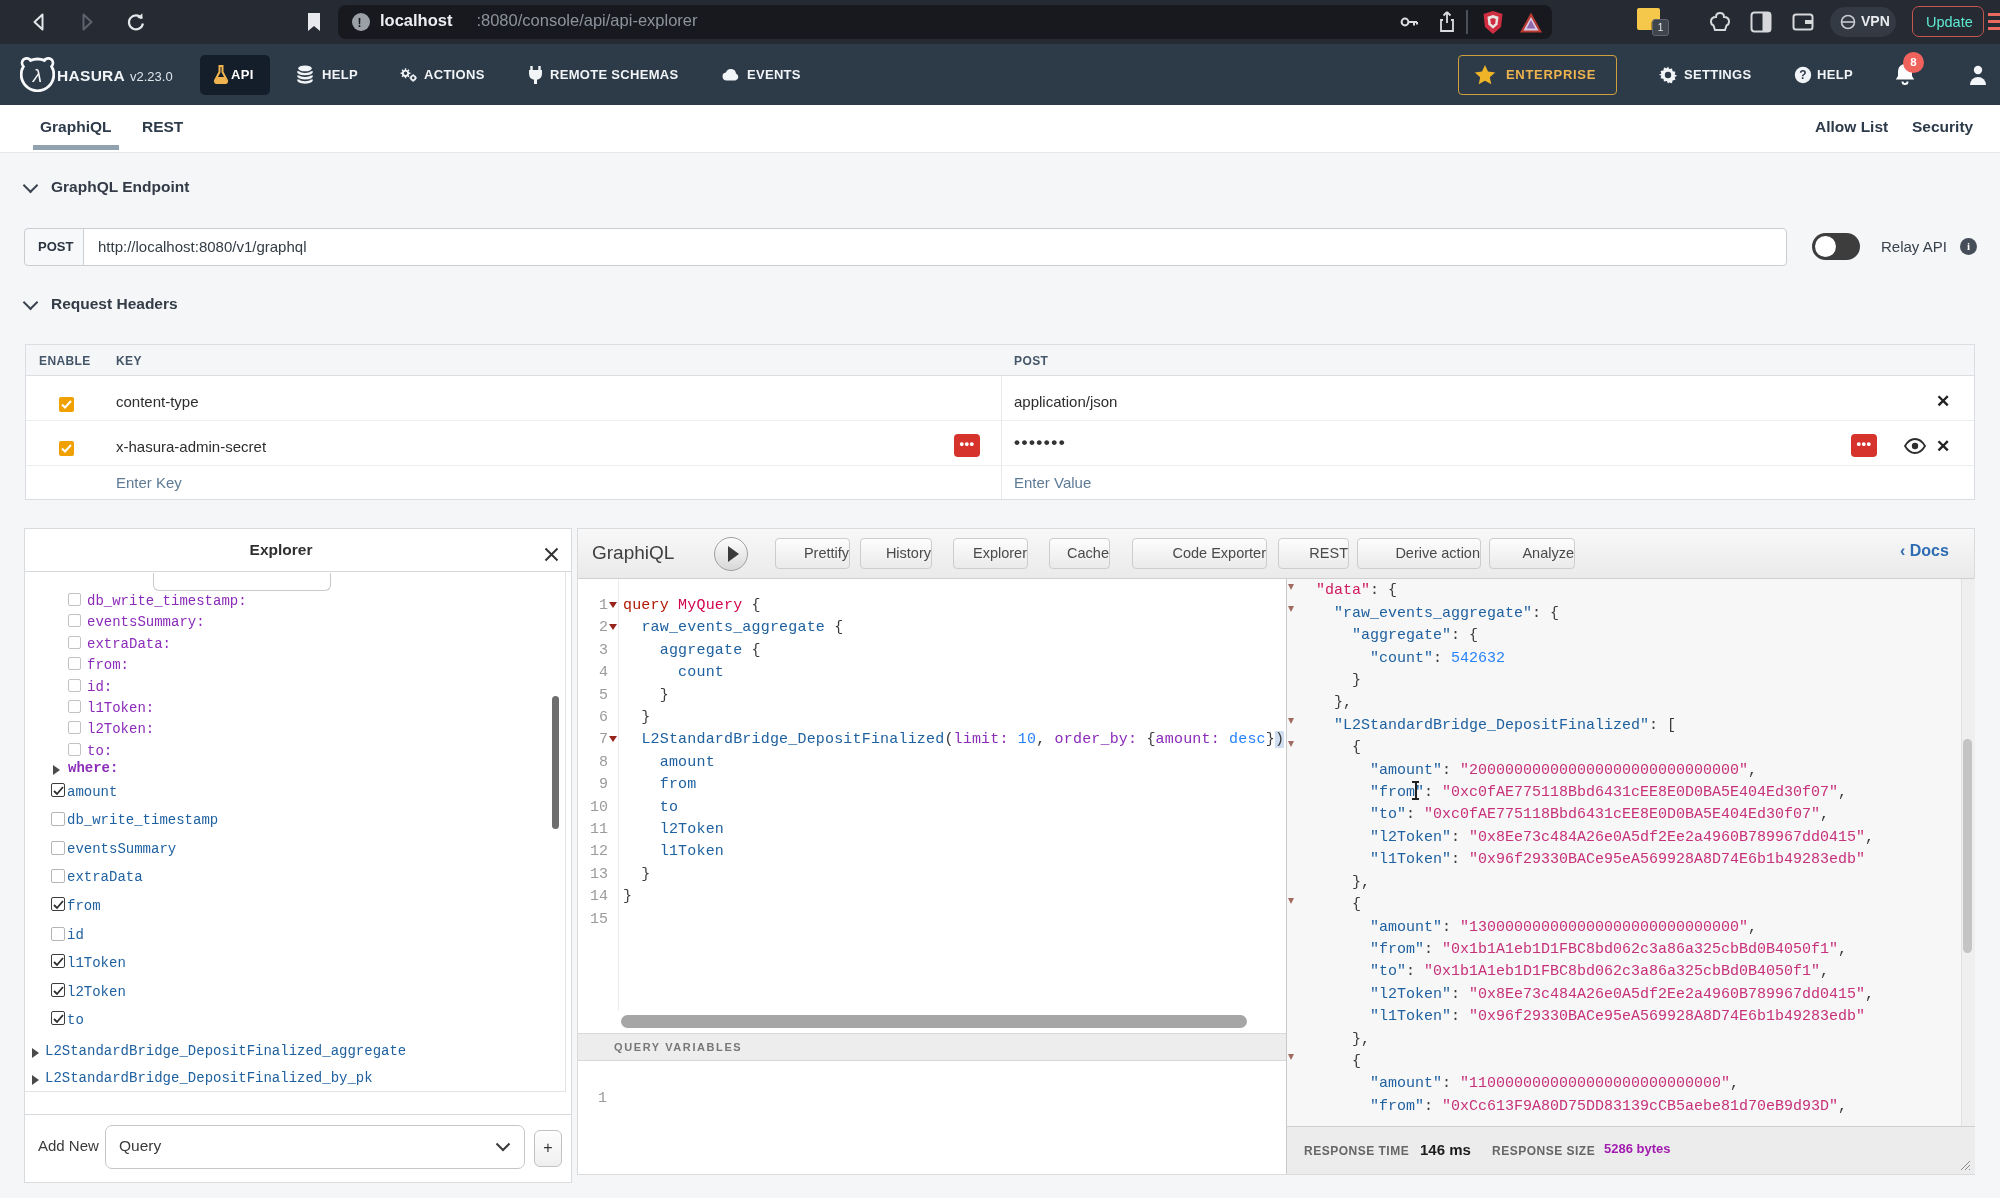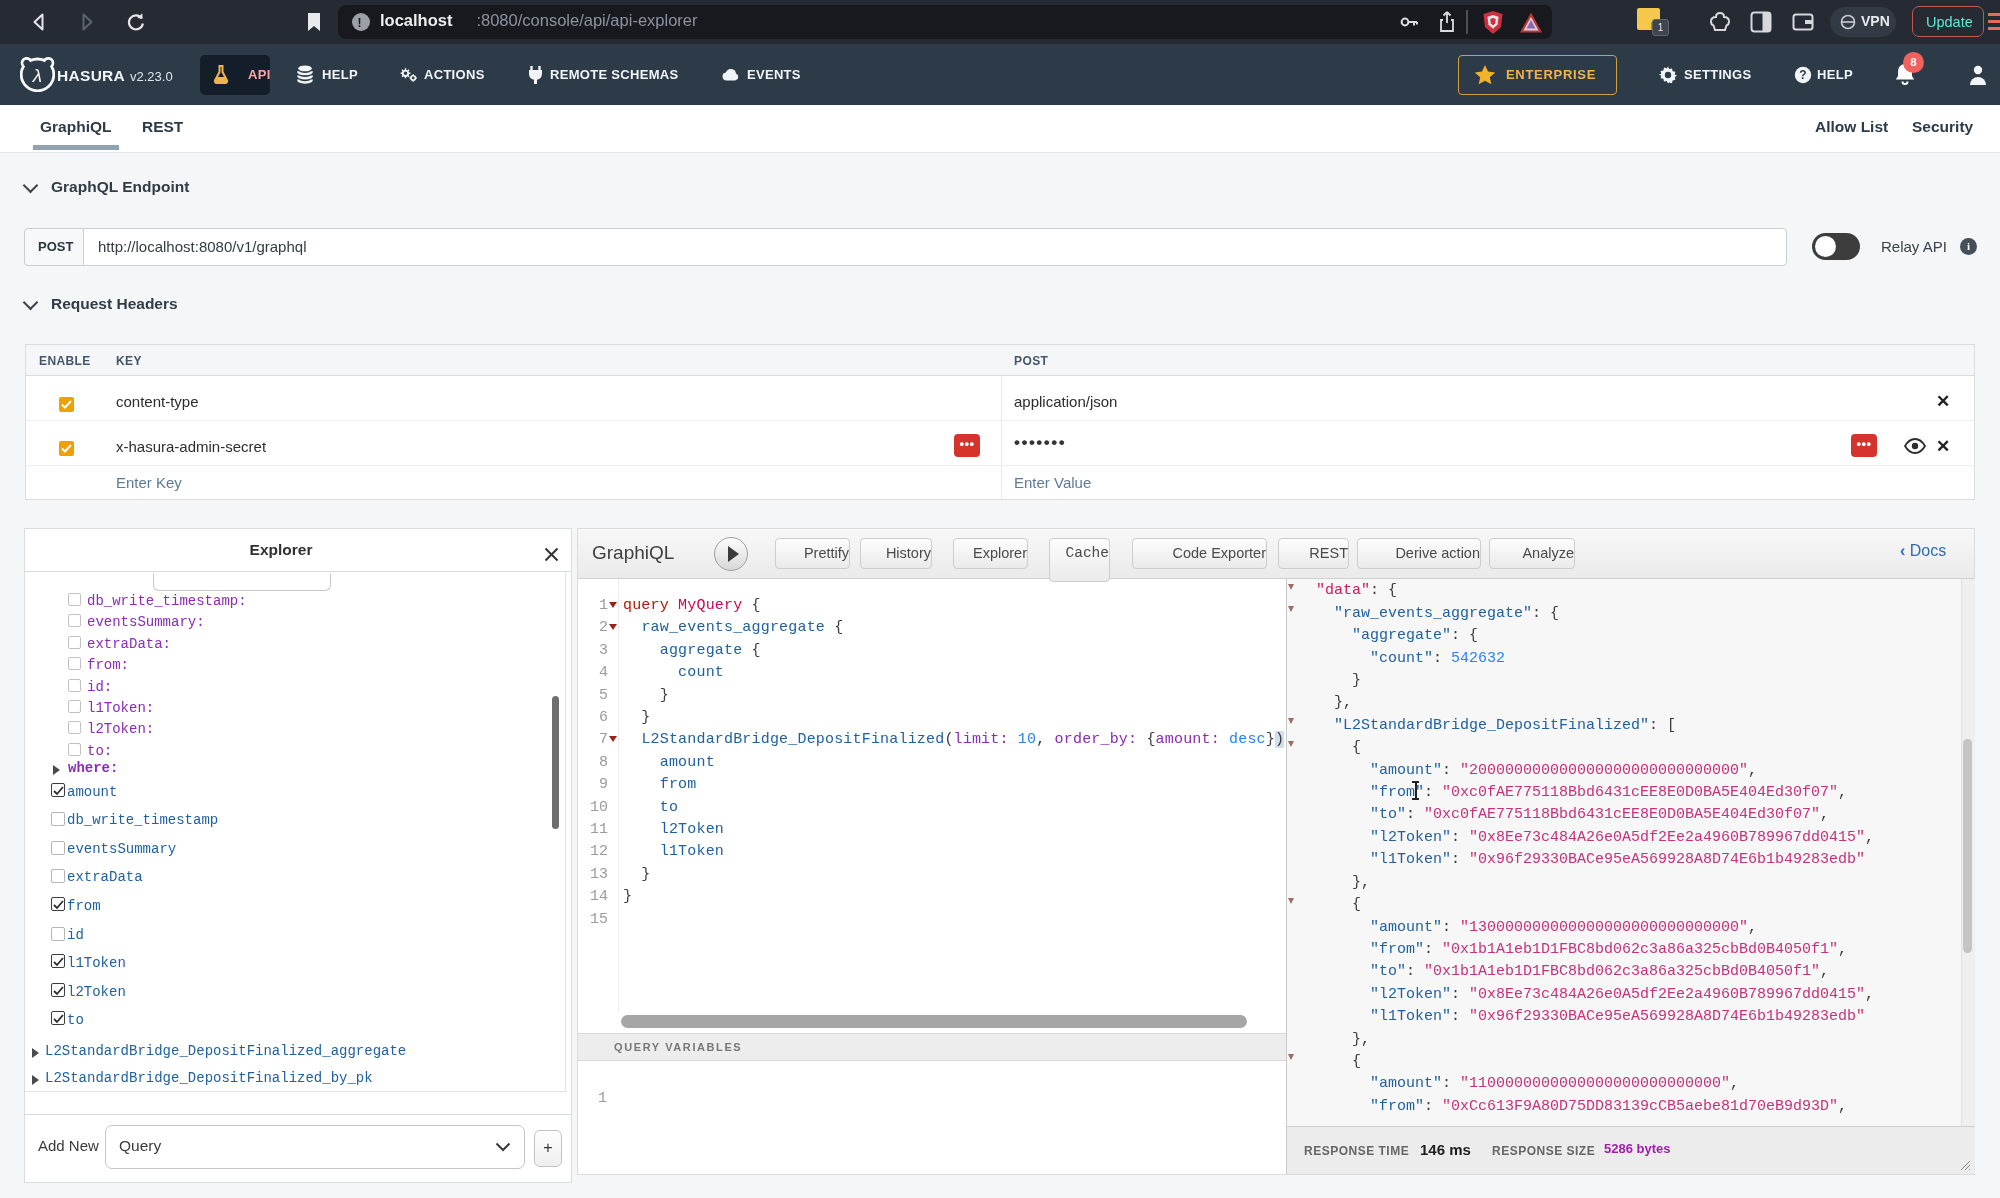--- a/index.html
+++ b/index.html
@@ -119,21 +119,21 @@
     <text x="17.5" y="24.5" font-family="Liberation Sans,sans-serif" font-size="19" fill="#f7f9fb" text-anchor="middle" font-style="italic">λ</text>
   </svg>
   <div class="navitem" style="left:57px;top:23px;font-size:15.5px;letter-spacing:0.3px;">HASURA</div>
   <div class="abs" style="left:130px;top:25px;font-size:13px;color:#dfe6ec;">v2.23.0</div>
 
   <div class="abs" style="left:200px;top:11px;width:70px;height:40px;background:#141e2a;border-radius:5px;"></div>
   <svg class="abs" style="left:212px;top:20px;" width="18" height="21" viewBox="0 0 18 21">
         <path d="M6.5 2 h5 M7.5 2 v6 L3 16.5 a1.8 1.8 0 0 0 1.6 2.5 h8.8 a1.8 1.8 0 0 0 1.6-2.5 L10.5 8 V2" fill="none" stroke="#efb44f" stroke-width="2"></path>
         <path d="M5.2 13 h7.6 L14.5 17.4 a0.8 0.8 0 0 1 -0.8 1.1 H4.3 a0.8 0.8 0 0 1 -0.8-1.1 Z" fill="#efb44f"></path>
       </svg>
-  <div class="navitem" style="left:248px;top:23px;color:#fca5a5;">API</div>
+  <div class="navitem" style="left:231px;top:23px;color:#ffffff;">API</div>
 
   <svg class="abs" style="left:297px;top:21px;" width="16" height="19" viewBox="0 0 16 19">
         <ellipse cx="8" cy="3.4" rx="6.8" ry="2.9" fill="#f2f5f7"></ellipse>
         <path d="M1.2 6.2 c0 1.6 3 2.9 6.8 2.9 s6.8-1.3 6.8-2.9" fill="none" stroke="#f2f5f7" stroke-width="2.4"></path>
         <path d="M1.2 10.4 c0 1.6 3 2.9 6.8 2.9 s6.8-1.3 6.8-2.9" fill="none" stroke="#f2f5f7" stroke-width="2.4"></path>
         <path d="M1.2 14.6 c0 1.6 3 2.9 6.8 2.9 s6.8-1.3 6.8-2.9" fill="none" stroke="#f2f5f7" stroke-width="2.4"></path>
       </svg>
   <div class="navitem" style="left:322px;top:23px;">HELP</div>
 
   <svg class="abs" style="left:400px;top:23px;" width="17" height="16" viewBox="0 0 20 18">
@@ -399,22 +399,22 @@
   </div>
   <div class="abs mono" style="left:20px;top:561px;font-size:15px;color:#9b9b9b;">1</div>
 
   <div class="abs" id="topbar" style="left:0;top:0;width:1396px;height:50px;background:linear-gradient(#f8f8f8,#eaeaea);border-bottom:1px solid #d0d0d0;box-sizing:border-box;">
     <div class="abs" style="left:14px;top:13px;font-size:19px;color:#3f3f3f;">GraphiQL</div>
     <div class="abs" style="left:136px;top:8px;width:34px;height:34px;border-radius:50%;background:linear-gradient(#fdfdfd,#d8d8d8);border:1px solid #9f9f9f;box-sizing:border-box;"></div>
     <div class="abs" style="left:150px;top:17px;width:0;height:0;border-left:11px solid #3a3a3a;border-top:8px solid transparent;border-bottom:8px solid transparent;"></div>
     <div class="btn" style="left:197px;top:9px;width:75px;height:31px;line-height:29px;">Prettify</div>
     <div class="btn" style="left:282px;top:9px;width:72px;height:31px;line-height:29px;">History</div>
     <div class="btn" style="left:375px;top:9px;width:75px;height:31px;line-height:29px;">Explorer</div>
-    <div class="btn" style="left:471px;top:9px;width:61px;height:44px;line-height:29px;font-family:Liberation Mono, monospace;">Cache</div>
+    <div class="btn" style="left:471px;top:9px;width:61px;height:31px;line-height:29px;">Cache</div>
     <div class="btn" style="left:554px;top:9px;width:135px;height:31px;line-height:29px;">Code Exporter</div>
     <div class="btn" style="left:700px;top:9px;width:71px;height:31px;line-height:29px;">REST</div>
     <div class="btn" style="left:779px;top:9px;width:124px;height:31px;line-height:29px;">Derive action</div>
     <div class="btn" style="left:911px;top:9px;width:86px;height:31px;line-height:29px;">Analyze</div>
-    <div class="abs" style="left:1322px;top:13px;font-size:16px;color:#2d6cb3;font-weight:bold;">‹ <span style="font-weight:normal;margin-top:20px;">Docs</span></div>
+    <div class="abs" style="left:1322px;top:13px;font-size:16px;color:#2d6cb3;font-weight:bold;">‹ <span style="font-weight:bold;margin-top:20px;">Docs</span></div>
   </div>
 </div>
 
 </div>
 
 </body></html>

